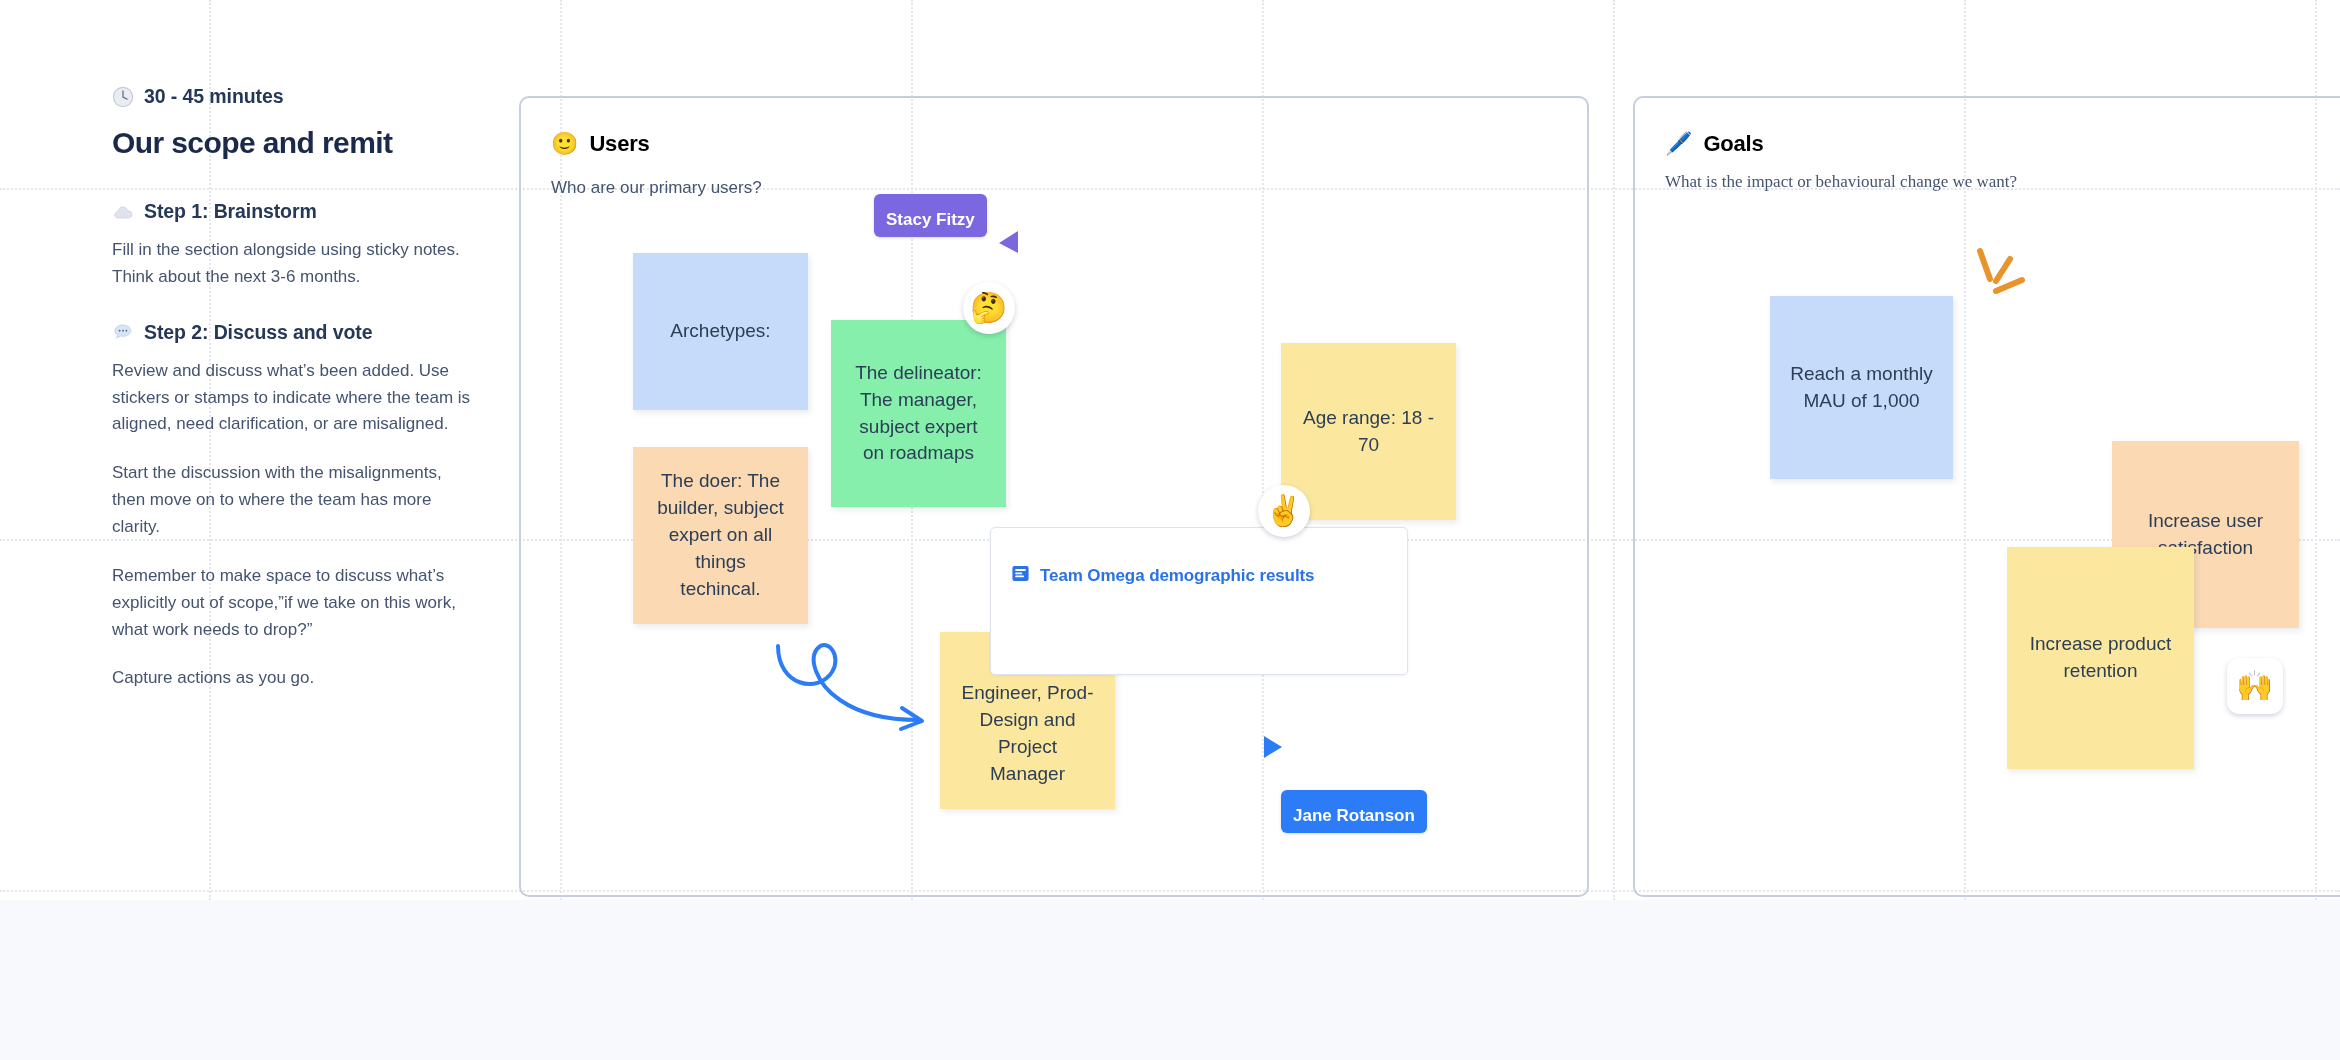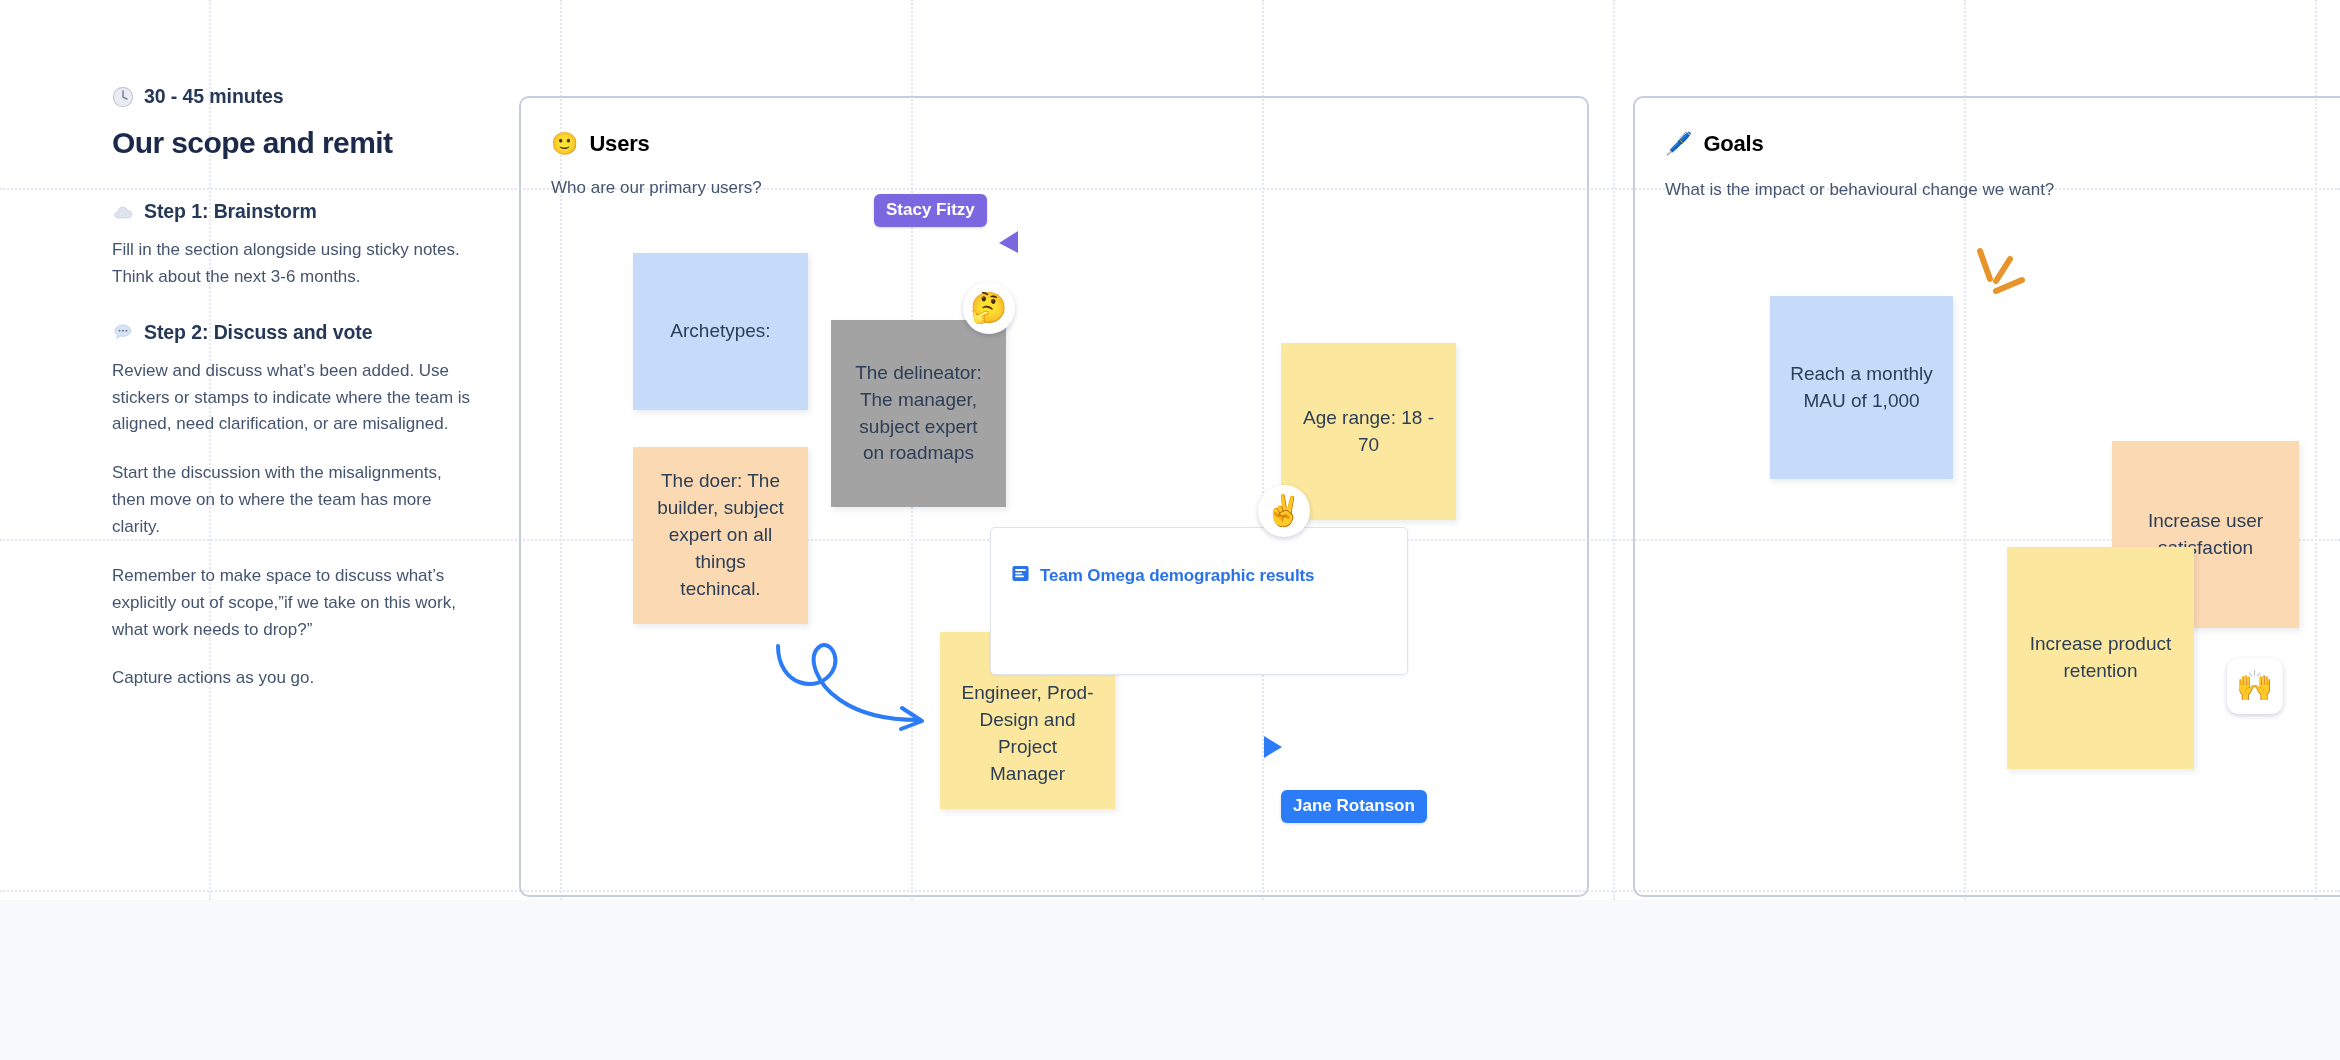--- a/index.html
+++ b/index.html
@@ -120,21 +120,21 @@
     font-size: 17px; font-weight: bold; color: #2a72e8;
     letter-spacing: -0.1px;
   }
   .link-desc { font-size: 15.5px; line-height: 1.62; color: #6b778c; max-width: 360px; }
 
   
   .cursor-wrap { position: absolute; }
   .cursor-label {
     position: absolute;
     color: #ffffff; font-weight: bold; font-size: 17px;
-    padding: 6px 12px 7px 12px;
+    padding: 16px 12px 7px 12px;
     border-radius: 6px;
     white-space: nowrap;
     box-shadow: 0 1px 3px rgba(30,45,80,0.18);
   }
   .cursor-arrow { position: absolute; }
 
   
   .sticker {
     position: absolute;
     border-radius: 50%;
@@ -207,21 +207,21 @@
   <div class="section-frame" style="left:519px; top:96px; width:1070px; height:801px;"></div>
 
   <div class="section-head" style="left:551px; top:131px;">
     <span class="section-head-emoji">🙂</span>
     <span class="section-title">Users</span>
   </div>
   <div class="section-sub" style="left:551px; top:178px;">Who are our primary users?</div>
 
   <div class="sticky" style="left:633px; top:253px; width:175px; height:157px; background:#c6dbf9;">Archetypes:</div>
 
-  <div class="sticky" style="left:831px; top:320px; width:175px; height:187px; background:#a3a3a3;">The delineator: The manager, subject expert on roadmaps</div>
+  <div class="sticky" style="left:831px; top:320px; width:175px; height:187px; background:#86efac;">The delineator: The manager, subject expert on roadmaps</div>
 
   <div class="sticky" style="left:633px; top:447px; width:175px; height:177px; background:#fbd9b2;">The doer: The builder, subject expert on all things techincal.</div>
 
   <div class="sticky" style="left:1281px; top:343px; width:175px; height:177px; background:#fbe89e;">Age range: 18 - 70</div>
 
   <div class="sticky" style="left:940px; top:632px; width:175px; height:177px; background:#fbe89e;">Roles: Engineer, Prod-Design and Project Manager</div>
 
   <div class="link-card" style="left:990px; top:527px; width:418px; height:148px;">
     <div class="link-title-row">
       <span>
@@ -257,21 +257,21 @@
     </svg>
     <div class="cursor-label" style="left:19px; top:28px; background:#2b7cf6;margin-top:28px;">Jane Rotanson</div>
   </div>
 
   <div class="section-frame" style="left:1633px; top:96px; width:1070px; height:801px;"></div>
 
   <div class="section-head" style="left:1665px; top:131px;">
     <span class="section-head-emoji">🖊️</span>
     <span class="section-title">Goals</span>
   </div>
-  <div class="section-sub" style="left:1665px; top:180px;">What is the impact or behavioural change we want?</div>
+  <div class="section-sub" style="left:1665px; top:172px;font-family:Liberation Serif, serif;">What is the impact or behavioural change we want?</div>
 
   <div class="sticky" style="left:1770px; top:296px; width:183px; height:183px; background:#c6dbf9;">Reach a monthly MAU of 1,000</div>
 
   <div class="sticky" style="left:2112px; top:441px; width:187px; height:187px; background:#fbd9b2;">Increase user satisfaction</div>
 
   <div class="sticky" style="left:2007px; top:547px; width:187px; height:222px; background:#fbe89e;">Increase product retention</div>
 
   <svg class="doodle" style="left:1966px; top:247px;" width="74" height="62" viewBox="0 0 74 62">
     <path d="M14 4 L24 32" stroke="#e8942c" stroke-width="6" stroke-linecap="round"></path>
     <path d="M44 12 L30 34" stroke="#e8942c" stroke-width="6" stroke-linecap="round"></path>

